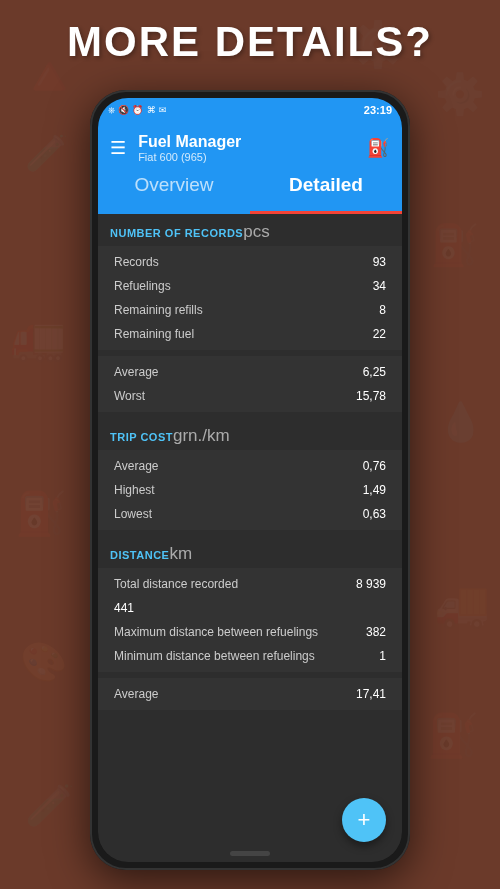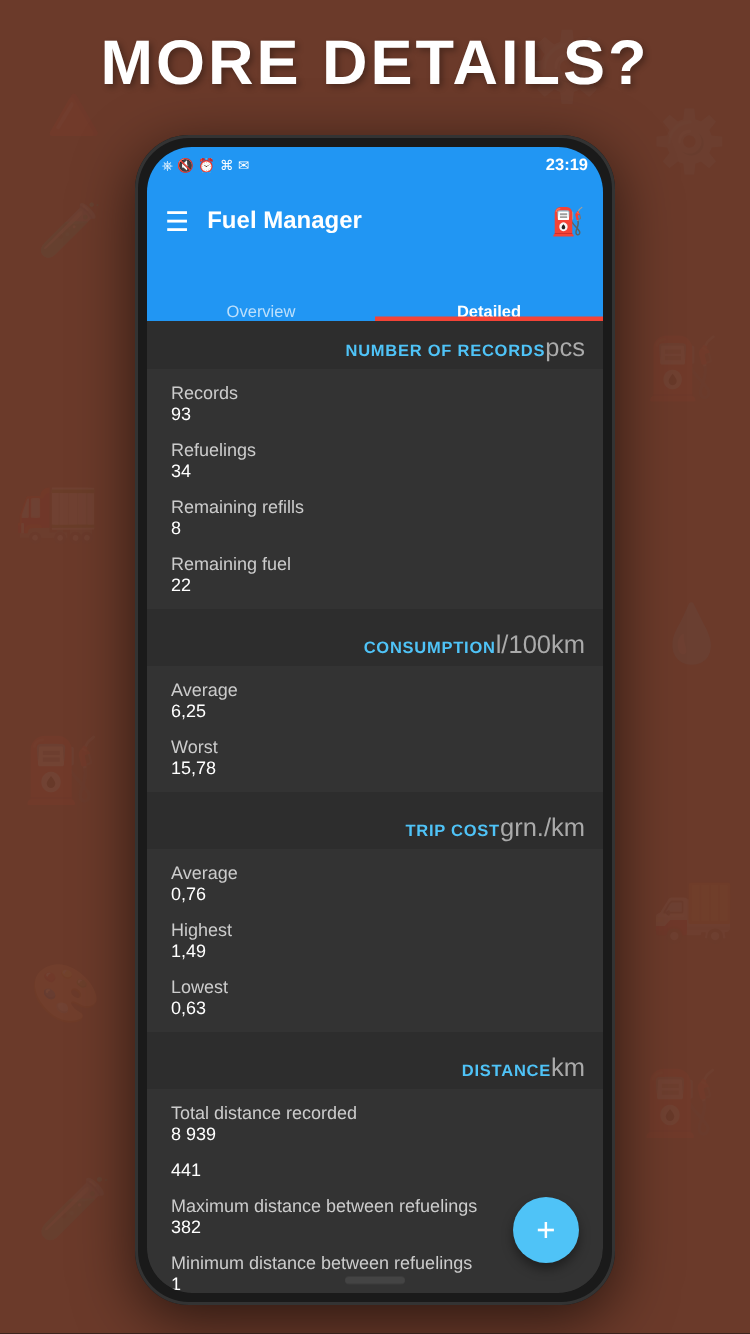--- a/index.html
+++ b/index.html
@@ -132,25 +132,25 @@
     .tab-bar {
       height: 40px;
       background: #2196F3;
       display: flex;
       align-items: center;
     }
 
     .tab {
       flex: 1;
       text-align: center;
-      font-size: 11px;
+      font-size: 19px;
       color: rgba(255,255,255,0.7);
       height: 100%;
       display: flex;
-      align-items: flex-end;
+      align-items: flex-start;
       justify-content: center;
       cursor: pointer;
       position: relative;
     }
 
     .tab.active {
       color: white;
       font-weight: bold;
     }
 
@@ -175,21 +175,21 @@
     .content::-webkit-scrollbar { display: none; }
 
     
     .section {
       margin-bottom: 0;
     }
 
     .section-header {
       padding: 8px 12px 4px;
       display: flex;
-      justify-content: flex-end;
+      justify-content: flex-start;
       align-items: baseline;
       background: #2d2d2d;
     }
 
     .section-title {
       font-size: 11px;
       font-weight: bold;
       color: #4FC3F7;
       letter-spacing: 0.5px;
     }
@@ -201,21 +201,20 @@
 
     .section-body {
       background: #333;
       padding: 4px 0;
     }
 
     .data-row {
       display: flex;
       justify-content: space-between;
       padding: 5px 16px;
-      flex-direction: column;
     }
 
     .data-label {
       font-size: 12px;
       color: #ccc;
     }
 
     .data-value {
       font-size: 12px;
       color: #fff;
@@ -302,20 +301,21 @@
         <span>⌘</span>
         <span>✉</span>
       </div>
       <div class="status-time">23:19</div>
     </div>
 
     <div class="app-bar">
       <span class="hamburger">☰</span>
       <div class="app-bar-titles">
         <div class="app-name">Fuel Manager</div>
+        <div class="app-subtitle">Fiat 600 (965)</div>
       </div>
       <span class="app-bar-icon">⛽</span>
     </div>
 
     <div class="tab-bar">
       <div class="tab">
         <span>Overview</span>
       </div>
       <div class="tab active">
         <span>Detailed</span>
@@ -345,24 +345,20 @@
           <div class="data-row">
             <span class="data-label">Remaining fuel</span>
             <span class="data-value">22</span>
           </div>
         </div>
       </div>
 
       <div class="divider"></div>
 
       <div class="section">
-        <div class="section-header">
-          <span class="section-title">CONSUMPTION</span>
-          <span class="section-unit">l/100km</span>
-        </div>
         <div class="section-body">
           <div class="data-row">
             <span class="data-label">Average</span>
             <span class="data-value">6,25</span>
           </div>
           <div class="data-row">
             <span class="data-label">Worst</span>
             <span class="data-value">15,78</span>
           </div>
         </div>

